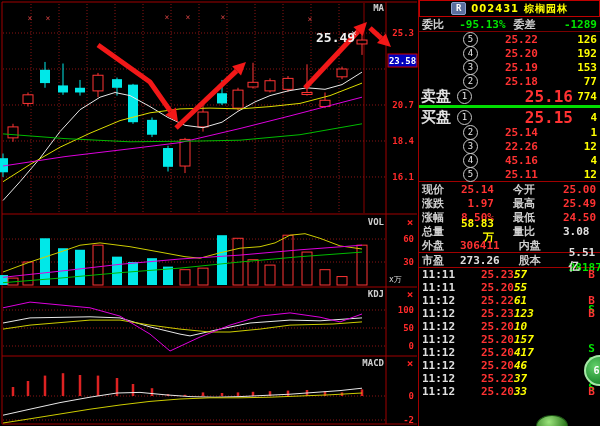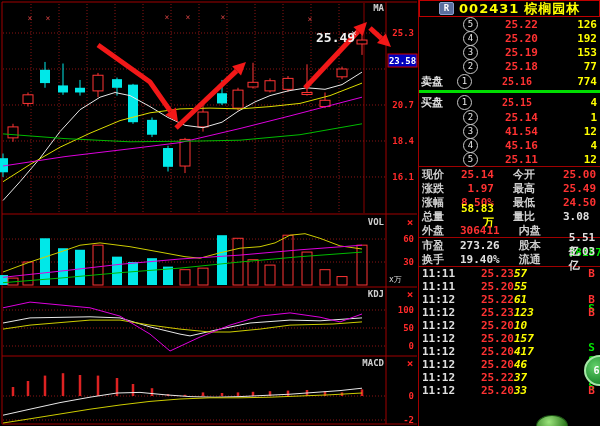--- a/index.html
+++ b/index.html
@@ -5,36 +5,36 @@
   html,body{margin:0;padding:0;background:#000;}
   body{width:600px;height:426px;position:relative;overflow:hidden;
        font-family:"DejaVu Sans",sans-serif;}
   #chart-svg{position:absolute;left:0;top:0;}
   #quote-panel{position:absolute;left:418px;top:0;width:182px;height:426px;
        box-sizing:border-box;background:#000;border-left:1px solid #a00000;}
   .title-bar{height:17px;border:1px solid #c00000;display:flex;align-items:center;
        justify-content:center;gap:5px;box-sizing:border-box;}
   .r-badge{background:#5b6f9e;color:#fff;font:bold 9px "DejaVu Sans Mono",monospace;
        padding:0 4px;height:11px;line-height:11px;border-radius:2px;border:1px solid #8b9fce;}
-  .title-text{color:#ffff00;font-weight:bold;font-size:13px;letter-spacing:1px;
+  .title-text{color:#ffff00;font-weight:bold;font-size:10px;letter-spacing:1px;
        font-family:"DejaVu Sans",sans-serif;}
   .wb-row{display:flex;height:14px;align-items:center;padding:0 3px;
        font:bold 11px "DejaVu Sans Mono",monospace;border-bottom:1px solid #7a0000;}
   .wb-label{color:#cfcfcf;font-family:"DejaVu Sans",sans-serif;}
   .wb-val{color:#00e600;}
   .wb-row .f1{flex:1;text-align:right;padding-right:8px;}
   .wb-row .f2{flex:1;text-align:right;}
   .lvl{display:flex;align-items:center;height:14px;font:bold 11px "DejaVu Sans Mono",monospace;}
   .lvl-big{height:16px;}
-  .side-label{width:36px;color:#e0e0e0;padding-left:2px;font-family:"DejaVu Sans",sans-serif;font-size:11px;}
+  .side-label{width:36px;color:#e0e0e0;padding-left:2px;font-family:"DejaVu Sans",sans-serif;font-size:15px;}
   .numc{width:13px;height:13px;border:1px solid #c8c8c8;border-radius:50%;
        color:#e8e8e8;font:9px/13px "DejaVu Sans Mono",monospace;text-align:center;flex:none;}
   .lvl .spacer{width:44px;flex:none;}
   .lvl .price{width:60px;text-align:right;color:#ff3232;flex:none;}
-  .lvl-big .price{font-size:10px;}
+  .lvl-big .price{font-size:16px;padding-left:41px;}
   .lvl .vol{flex:1;text-align:right;color:#ffff00;padding-right:3px;}
   #green-bar{height:3px;background:#00dd00;margin:1px 0;}
   .igroup{border-top:1px solid #a00000;}
   .irow{display:flex;height:14px;align-items:center;padding:0 3px;
        font:bold 11px "DejaVu Sans Mono",monospace;}
   .ilabel{width:38px;color:#cfcfcf;font-family:"DejaVu Sans",sans-serif;flex:none;}
   .ival{flex:1;text-align:right;}
   .ilabel2{width:50px;margin-left:19px;color:#cfcfcf;font-family:"DejaVu Sans",sans-serif;flex:none;}
   .ival2{flex:1;text-align:left;}
   #ticks{border-top:1px solid #a00000;}
@@ -226,20 +226,26 @@
     <text x="316" y="42" fill="#f2f2f2" font-size="13" text-anchor="start" font-family="&quot;DejaVu Sans Mono&quot;,monospace" font-weight="bold">25.49</text>
     <text x="354" y="36" fill="#e8e8e8" font-size="9" text-anchor="middle" font-family="&quot;DejaVu Sans Mono&quot;,monospace" font-weight="normal">×</text>
   </svg>
 
 <div id="quote-panel">
   <div class="title-bar">
     <span class="r-badge">R</span>
     <span class="title-text">002431</span>
     <span class="title-text">棕榈园林</span>
   </div>
+  <div class="wb-row">
+    <span class="wb-label">委比</span>
+    <span class="wb-val f1">-95.13%</span>
+    <span class="wb-label">委差</span>
+    <span class="wb-val f2">-1289</span>
+  </div>
   <div id="sell-levels">
       <div class="lvl">
         <div class="spacer"></div>
         <span class="numc">5</span>
         <span class="price">25.22</span>
         <span class="vol">126</span>
       </div>
       <div class="lvl">
         <div class="spacer"></div>
         <span class="numc">4</span>
@@ -279,21 +285,21 @@
   <div id="buy-levels">
       <div class="lvl">
         <div class="spacer"></div>
         <span class="numc">2</span>
         <span class="price">25.14</span>
         <span class="vol">1</span>
       </div>
       <div class="lvl">
         <div class="spacer"></div>
         <span class="numc">3</span>
-        <span class="price">41.54</span>
+        <span class="price">22.26</span>
         <span class="vol">12</span>
       </div>
       <div class="lvl">
         <div class="spacer"></div>
         <span class="numc">4</span>
         <span class="price">45.16</span>
         <span class="vol">4</span>
       </div>
       <div class="lvl">
         <div class="spacer"></div>
@@ -333,26 +339,20 @@
         <span class="ilabel2">内盘</span>
         <span class="ival2 c-g">281878</span>
       </div>
     </div>
   <div id="info2" class="igroup">
       <div class="irow">
         <span class="ilabel">市盈</span>
         <span class="ival c-w">273.26</span>
         <span class="ilabel2">股本</span>
         <span class="ival2 c-w">5.51亿</span>
-      </div>
-      <div class="irow">
-        <span class="ilabel">换手</span>
-        <span class="ival c-w">19.40%</span>
-        <span class="ilabel2">流通</span>
-        <span class="ival2 c-w">3.03亿</span>
       </div>
     </div>
   <div id="ticks">
       <div class="trow">
         <span class="t-time">11:11</span>
         <span class="t-price">25.23</span>
         <span class="t-vol">57</span>
         <span class="t-side c-r">B</span>
       </div>
       <div class="trow">

